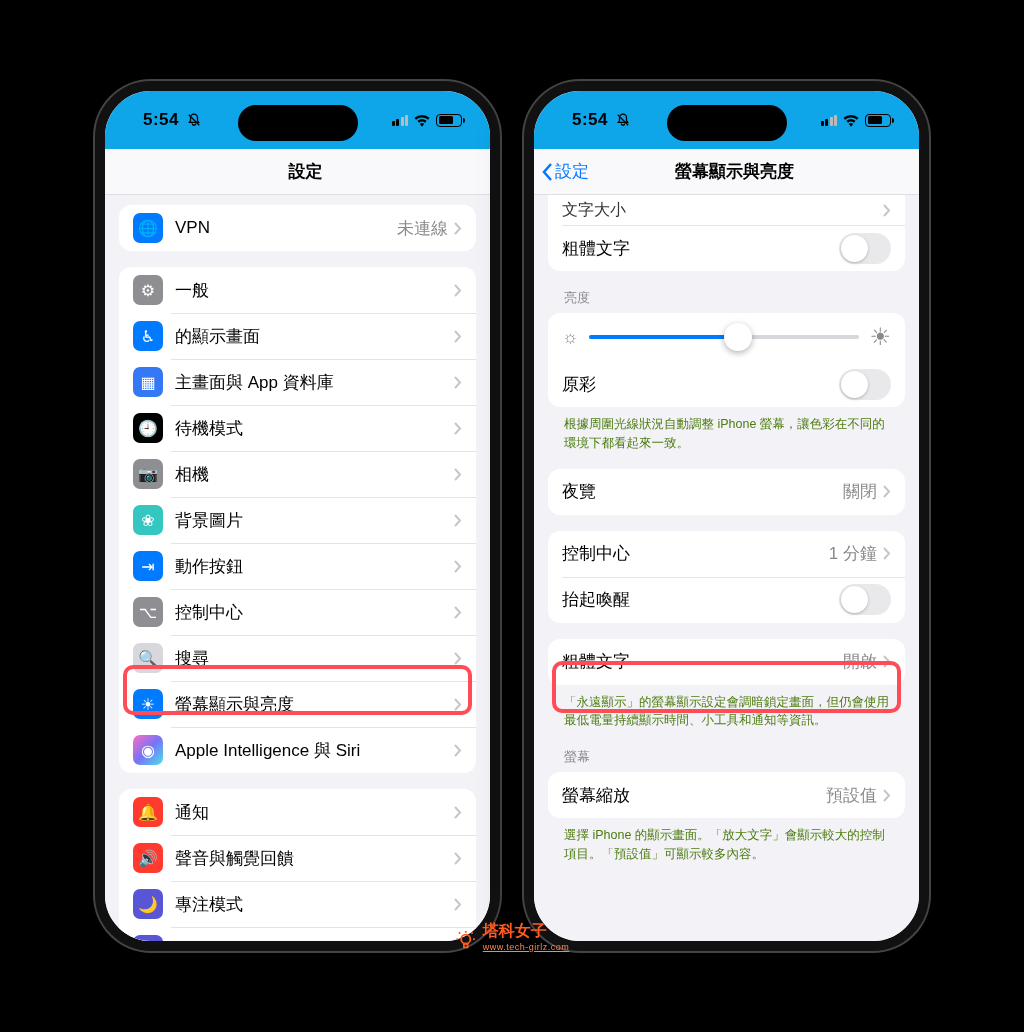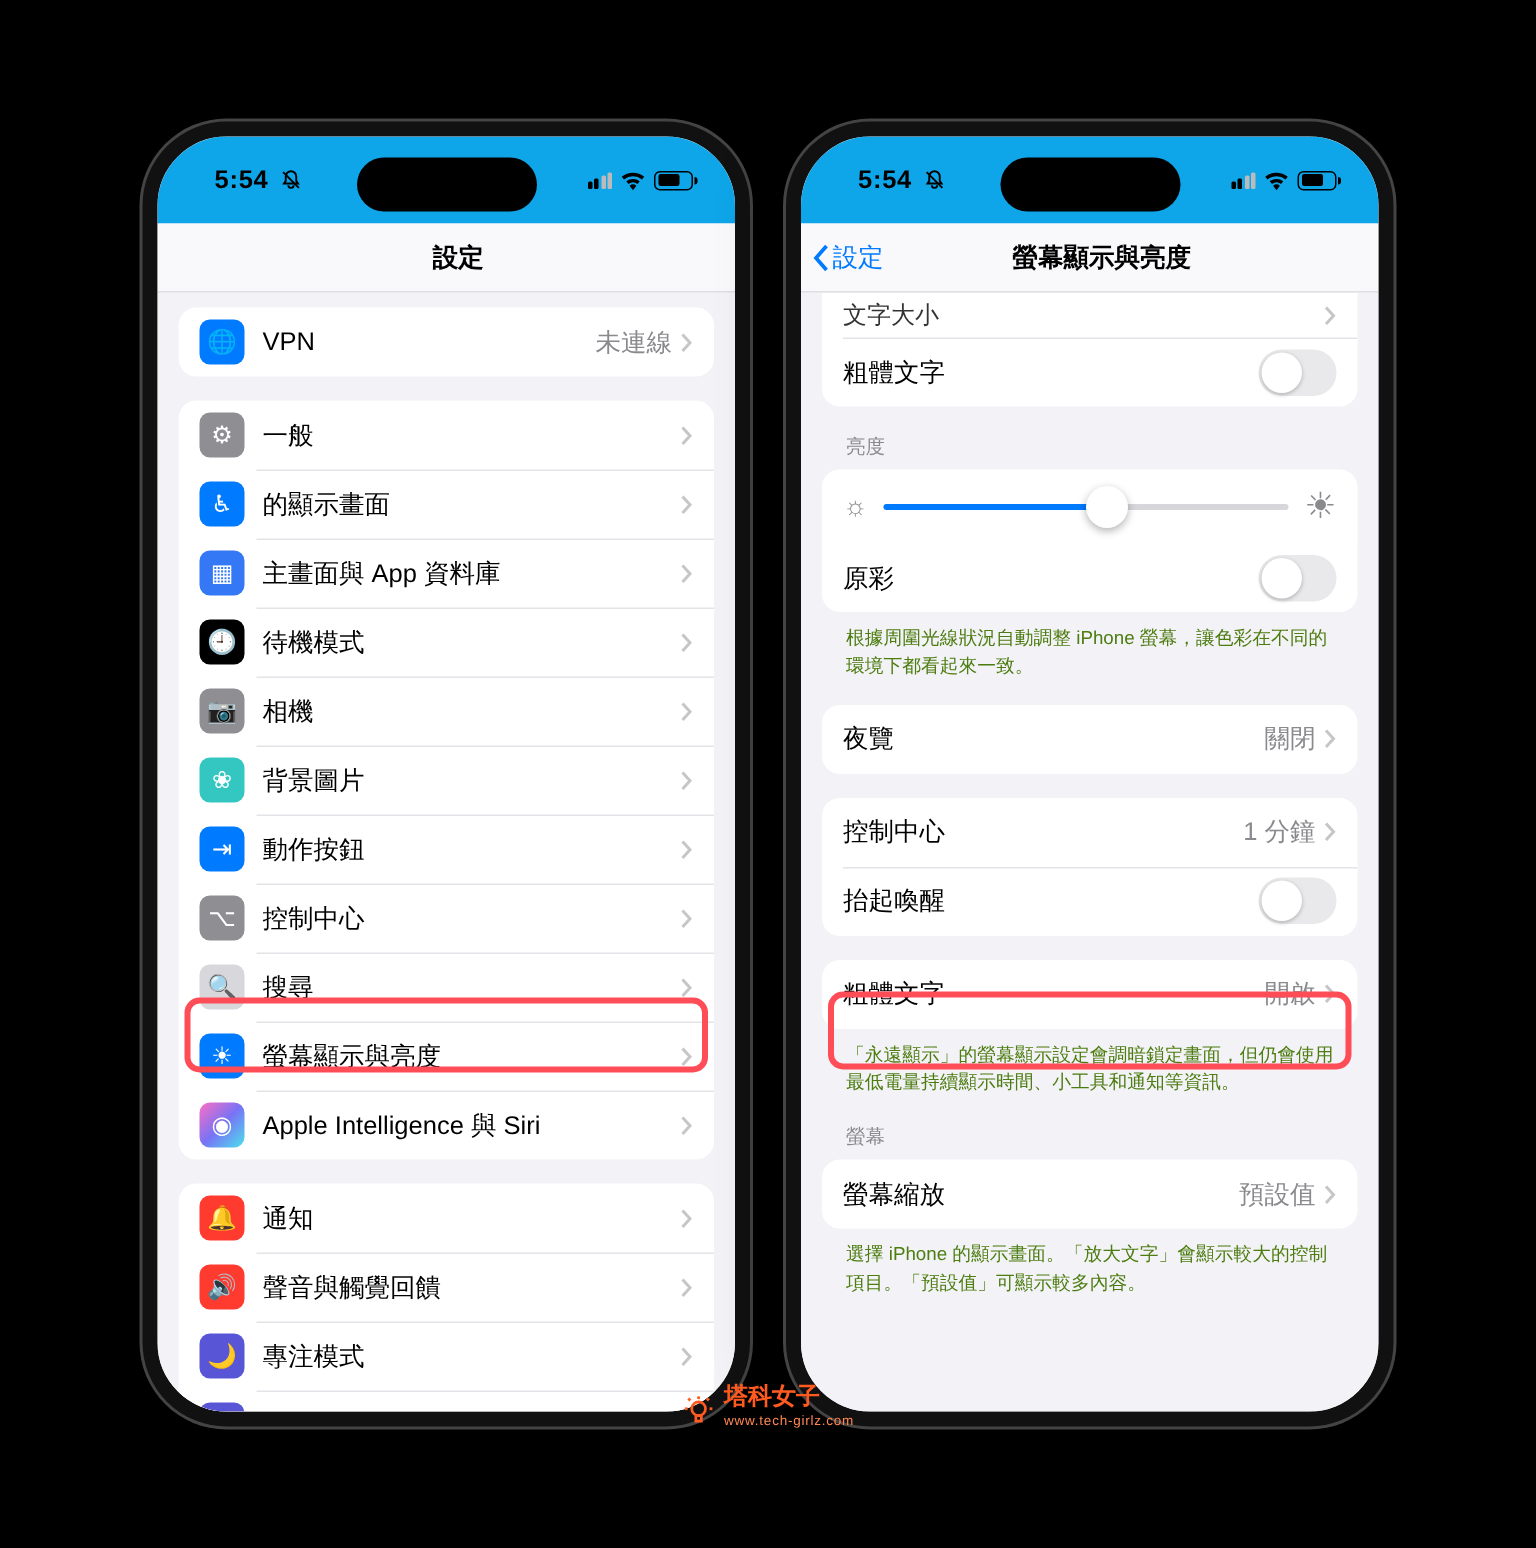--- a/index.html
+++ b/index.html
@@ -160,21 +160,21 @@
   .highlight-box {
     position:absolute; border:4px solid #ff4d58; border-radius:10px;
     pointer-events:none; z-index:40;
   }
   .watermark {
     position:absolute; bottom:80px; left:50%; transform:translateX(-50%);
     display:flex; align-items:flex-end; gap:6px;
     font-size:14px; z-index:100;
   }
   .watermark .logo{ color:#ff5a1f; font-weight:700; font-size:16px;}
-  .watermark .sub{ color:#ff8650; font-size:9px; letter-spacing:0.5px;}
+  .watermark .sub{ color:#ff8650; font-size:9px; letter-spacing:0.5px;text-decoration:underline;}
   .wm-icon{ width:22px;height:22px;}
 
   
   .ic-vpn{background:#007aff;} .ic-general{background:#8e8e93;}
   .ic-access{background:#007aff;} .ic-home{background:#3478f6;}
   .ic-standby{background:#000;} .ic-camera{background:#8e8e93;}
   .ic-wallpaper{background:#34c7c2;} .ic-action{background:#007aff;}
   .ic-control{background:#8e8e93;} .ic-search{background:#d8d8dc; color:#6e6e72;}
   .ic-display{background:#007aff;} .ic-siri{background:linear-gradient(135deg,#ff6ec4,#7873f5,#4be1ec);}
   .ic-notif{background:#ff3b30;} .ic-sound{background:#ff3b30;}

